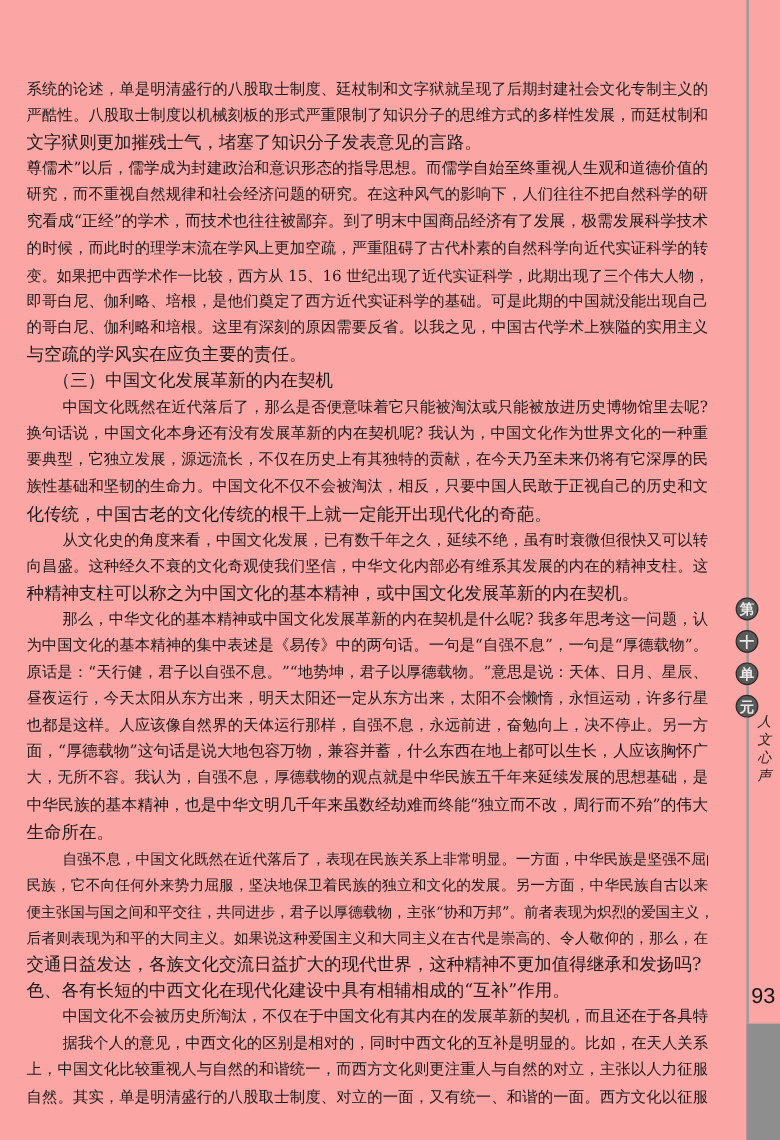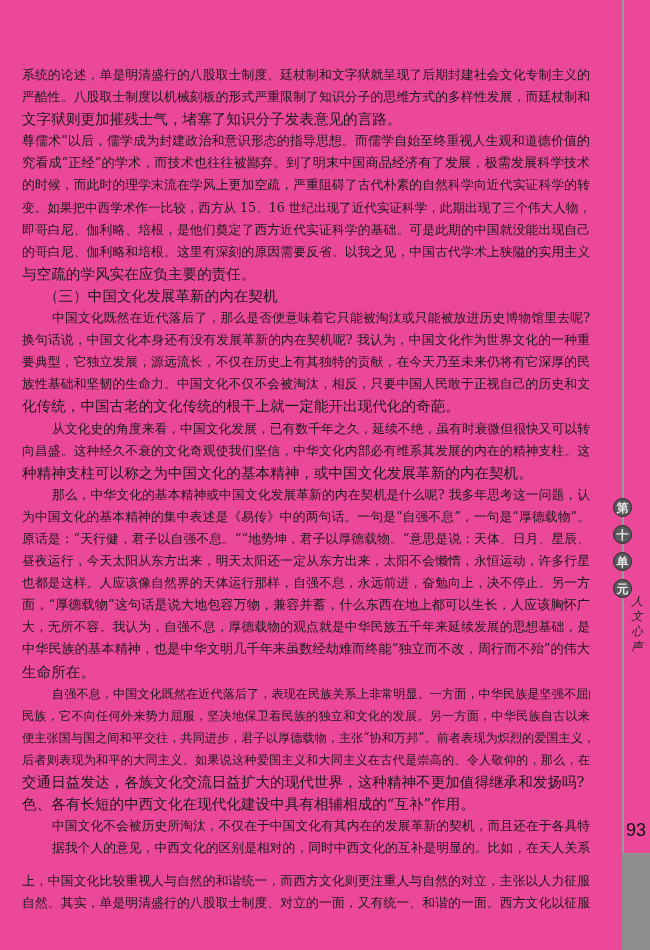--- a/index.html
+++ b/index.html
@@ -1,18 +1,18 @@
 <!DOCTYPE html>
 <html><head>
 <meta charset="utf-8">
 <style>
   html, body { margin:0; padding:0; }
   body { width:650px; height:950px; background:#ffffff; position:relative; overflow:hidden;
          font-family:"DejaVu Serif","Liberation Serif",serif; color:#1a1a1a; }
-  .page { position:absolute; left:0; top:0; width:650px; height:950px; background:#ec4899; }
+  .page { position:absolute; left:0; top:0; width:650px; height:950px; background:#fca5a5; }
   .text-block { position:absolute; left:22px; top:64px; width:568px; }
   .line { height:22.1px; line-height:22.1px; font-size:14.6px; white-space:nowrap;
           text-align:justify; text-align-last:justify; letter-spacing:0; overflow:hidden; }
   .line.last { text-align-last:left; }
   .line.indent { padding-left:30px; }
   .line.heading { padding-left:22px; text-align-last:left; }
   .margin-rule { position:absolute; left:622px; top:0; width:2px; height:853px; background:#9a9a9a; }
   .unit-badges { position:absolute; left:613px; top:498px; width:20px; }
   .badge { width:19px; height:19px; border-radius:50%; background:#5a5a5a; border:1px solid #2a2a2a;
            color:#111; font-size:12px; line-height:19px; text-align:center; margin-bottom:8px;
@@ -27,20 +27,21 @@
 </style>
 </head>
 <body>
 
 <div class="page">
   <div class="text-block" id="text-block">
       <div class="line" style="font-size: 12.8px;">系统的论述，单是明清盛行的八股取士制度、廷杖制和文字狱就呈现了后期封建社会文化专制主义的</div>
       <div class="line" style="font-size: 12.8px;">严酷性。八股取士制度以机械刻板的形式严重限制了知识分子的思维方式的多样性发展，而廷杖制和</div>
       <div class="line last">文字狱则更加摧残士气，堵塞了知识分子发表意见的言路。</div>
       <div class="line" style="font-size: 13px;">尊儒术”以后，儒学成为封建政治和意识形态的指导思想。而儒学自始至终重视人生观和道德价值的</div>
+      <div class="line" style="font-size: 12.8px;">研究，而不重视自然规律和社会经济问题的研究。在这种风气的影响下，人们往往不把自然科学的研</div>
       <div class="line" style="font-size: 13.2px;">究看成“正经”的学术，而技术也往往被鄙弃。到了明末中国商品经济有了发展，极需发展科学技术</div>
       <div class="line" style="font-size: 12.8px;">的时候，而此时的理学末流在学风上更加空疏，严重阻碍了古代朴素的自然科学向近代实证科学的转</div>
       <div class="line" style="font-size: 12.6px;">变。如果把中西学术作一比较，西方从 15、16 世纪出现了近代实证科学，此期出现了三个伟大人物，</div>
       <div class="line" style="font-size: 12.8px;">即哥白尼、伽利略、培根，是他们奠定了西方近代实证科学的基础。可是此期的中国就没能出现自己</div>
       <div class="line" style="font-size: 12.8px;">的哥白尼、伽利略和培根。这里有深刻的原因需要反省。以我之见，中国古代学术上狭隘的实用主义</div>
       <div class="line last">与空疏的学风实在应负主要的责任。</div>
       <div class="line heading">（三）中国文化发展革新的内在契机</div>
       <div class="line indent" style="font-size: 12.8px;">中国文化既然在近代落后了，那么是否便意味着它只能被淘汰或只能被放进历史博物馆里去呢?</div>
       <div class="line" style="font-size: 12.8px;">换句话说，中国文化本身还有没有发展革新的内在契机呢? 我认为，中国文化作为世界文化的一种重</div>
       <div class="line" style="font-size: 12.8px;">要典型，它独立发展，源远流长，不仅在历史上有其独特的贡献，在今天乃至未来仍将有它深厚的民</div>
@@ -59,21 +60,21 @@
       <div class="line" style="font-size: 13.2px;">中华民族的基本精神，也是中华文明几千年来虽数经劫难而终能“独立而不改，周行而不殆”的伟大</div>
       <div class="line last">生命所在。</div>
       <div class="line indent" style="font-size: 12.2px;">自强不息，中国文化既然在近代落后了，表现在民族关系上非常明显。一方面，中华民族是坚强不屈的</div>
       <div class="line" style="font-size: 12.2px;">民族，它不向任何外来势力屈服，坚决地保卫着民族的独立和文化的发展。另一方面，中华民族自古以来</div>
       <div class="line" style="font-size: 12.2px;">便主张国与国之间和平交往，共同进步，君子以厚德载物，主张“协和万邦”。前者表现为炽烈的爱国主义，</div>
       <div class="line" style="font-size: 12.2px;">后者则表现为和平的大同主义。如果说这种爱国主义和大同主义在古代是崇高的、令人敬仰的，那么，在</div>
       <div class="line last">交通日益发达，各族文化交流日益扩大的现代世界，这种精神不更加值得继承和发扬吗?</div>
       <div class="line last">色、各有长短的中西文化在现代化建设中具有相辅相成的“互补”作用。</div>
       <div class="line indent" style="font-size: 12.8px;">中国文化不会被历史所淘汰，不仅在于中国文化有其内在的发展革新的契机，而且还在于各具特</div>
       <div class="line indent" style="font-size: 12.8px;">据我个人的意见，中西文化的区别是相对的，同时中西文化的互补是明显的。比如，在天人关系</div>
-      <div class="line" style="font-size: 12.8px; margin-top: 11px;">上，中国文化比较重视人与自然的和谐统一，而西方文化则更注重人与自然的对立，主张以人力征服</div>
+      <div class="line" style="font-size: 12.8px;">上，中国文化比较重视人与自然的和谐统一，而西方文化则更注重人与自然的对立，主张以人力征服</div>
       <div class="line" style="font-size: 12.8px;">自然。其实，单是明清盛行的八股取士制度、对立的一面，又有统一、和谐的一面。西方文化以征服</div>
     </div>
 
   <div class="margin-rule"></div>
 
   <div class="unit-badges">
     <div class="badge"><span>第</span></div>
     <div class="badge"><span>十</span></div>
     <div class="badge"><span>单</span></div>
     <div class="badge"><span>元</span></div>

